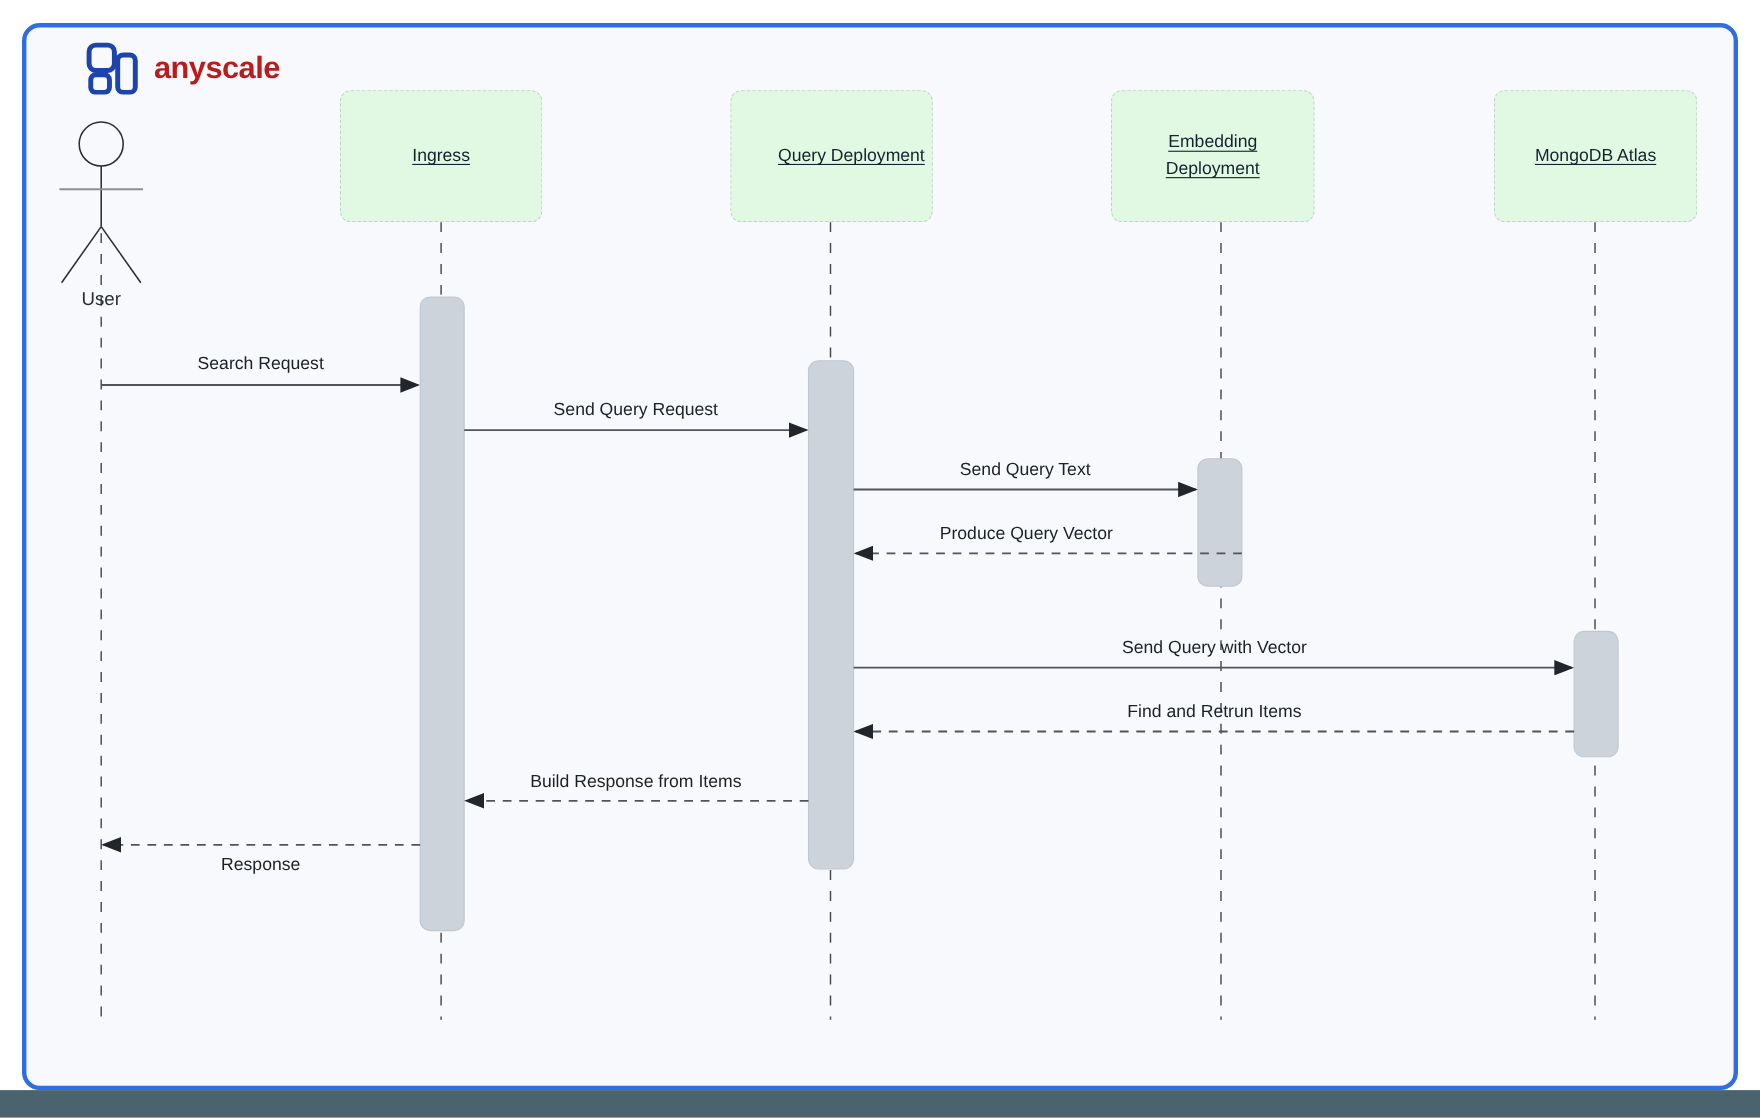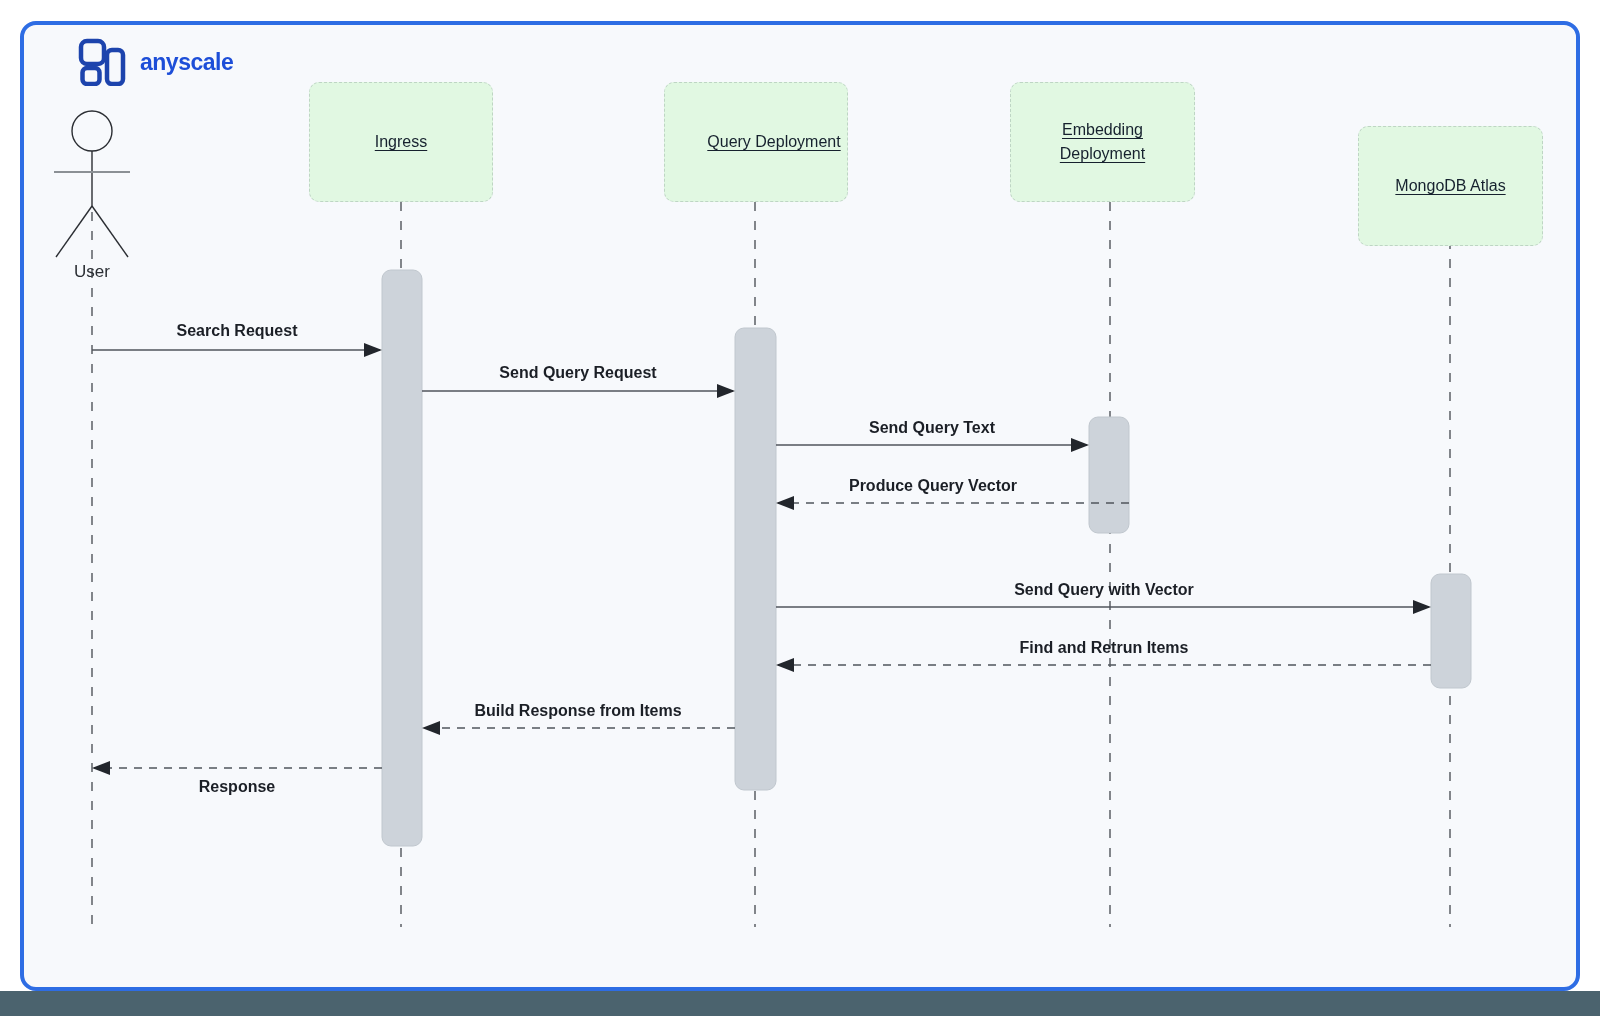--- a/index.html
+++ b/index.html
@@ -16,39 +16,39 @@
     border-radius:16px;
   }
   .bottom-band{
     position:absolute;left:0;right:0;bottom:0;height:25px;
     background:#4b636e;
   }
   .brand{
     position:absolute;left:78px;top:38px;display:flex;align-items:center;gap:14px;
   }
   .brand-text{
-    font-size:23px;font-weight:bold;color:#1d4ed8;letter-spacing:-0.5px;
+    font-size:28px;font-weight:bold;color:#b91c1c;letter-spacing:-0.5px;
   }
   .diagram{position:absolute;left:0;top:0;width:1600px;height:819px;}
   svg.layer{position:absolute;left:0;top:0;}
   .pbox{
     position:absolute;top:82px;height:120px;box-sizing:border-box;
     background:#e1f8e2;border:1px dashed rgba(148,170,160,0.45);border-radius:10px;
     display:flex;align-items:center;justify-content:center;text-align:center;
     font-size:16px;color:#16212e;line-height:1.5;
   }
   .pbox span{text-decoration:underline;text-underline-offset:3px;}
   .pbox.p1{left:309px;width:184px;}
   .pbox.p2{left:664px;width:184px;padding-left:36px;}
   .pbox.p3{left:1010px;width:185px;}
   .pbox.p3 span{display:inline-block;max-width:120px;}
-  .pbox.p4{left:1358px;width:185px;margin-top:44px;}
+  .pbox.p4{left:1358px;width:185px;}
   .msg{
     position:absolute;transform:translateX(-50%);
-    font-weight:bold;font-size:16px;color:#1b1f26;white-space:nowrap;
+    font-weight:normal;font-size:16px;color:#1b1f26;white-space:nowrap;
   }
   .m1{left:237px;top:322px;}
   .m2{left:578px;top:364px;}
   .m3{left:932px;top:419px;}
   .m4{left:933px;top:477px;text-align:center;}
   .m5{left:1104px;top:581px;}
   .m6{left:1104px;top:639px;}
   .m7{left:578px;top:702px;}
   .m8{left:237px;top:742px;margin-top:36px;}
   .actor-label{

